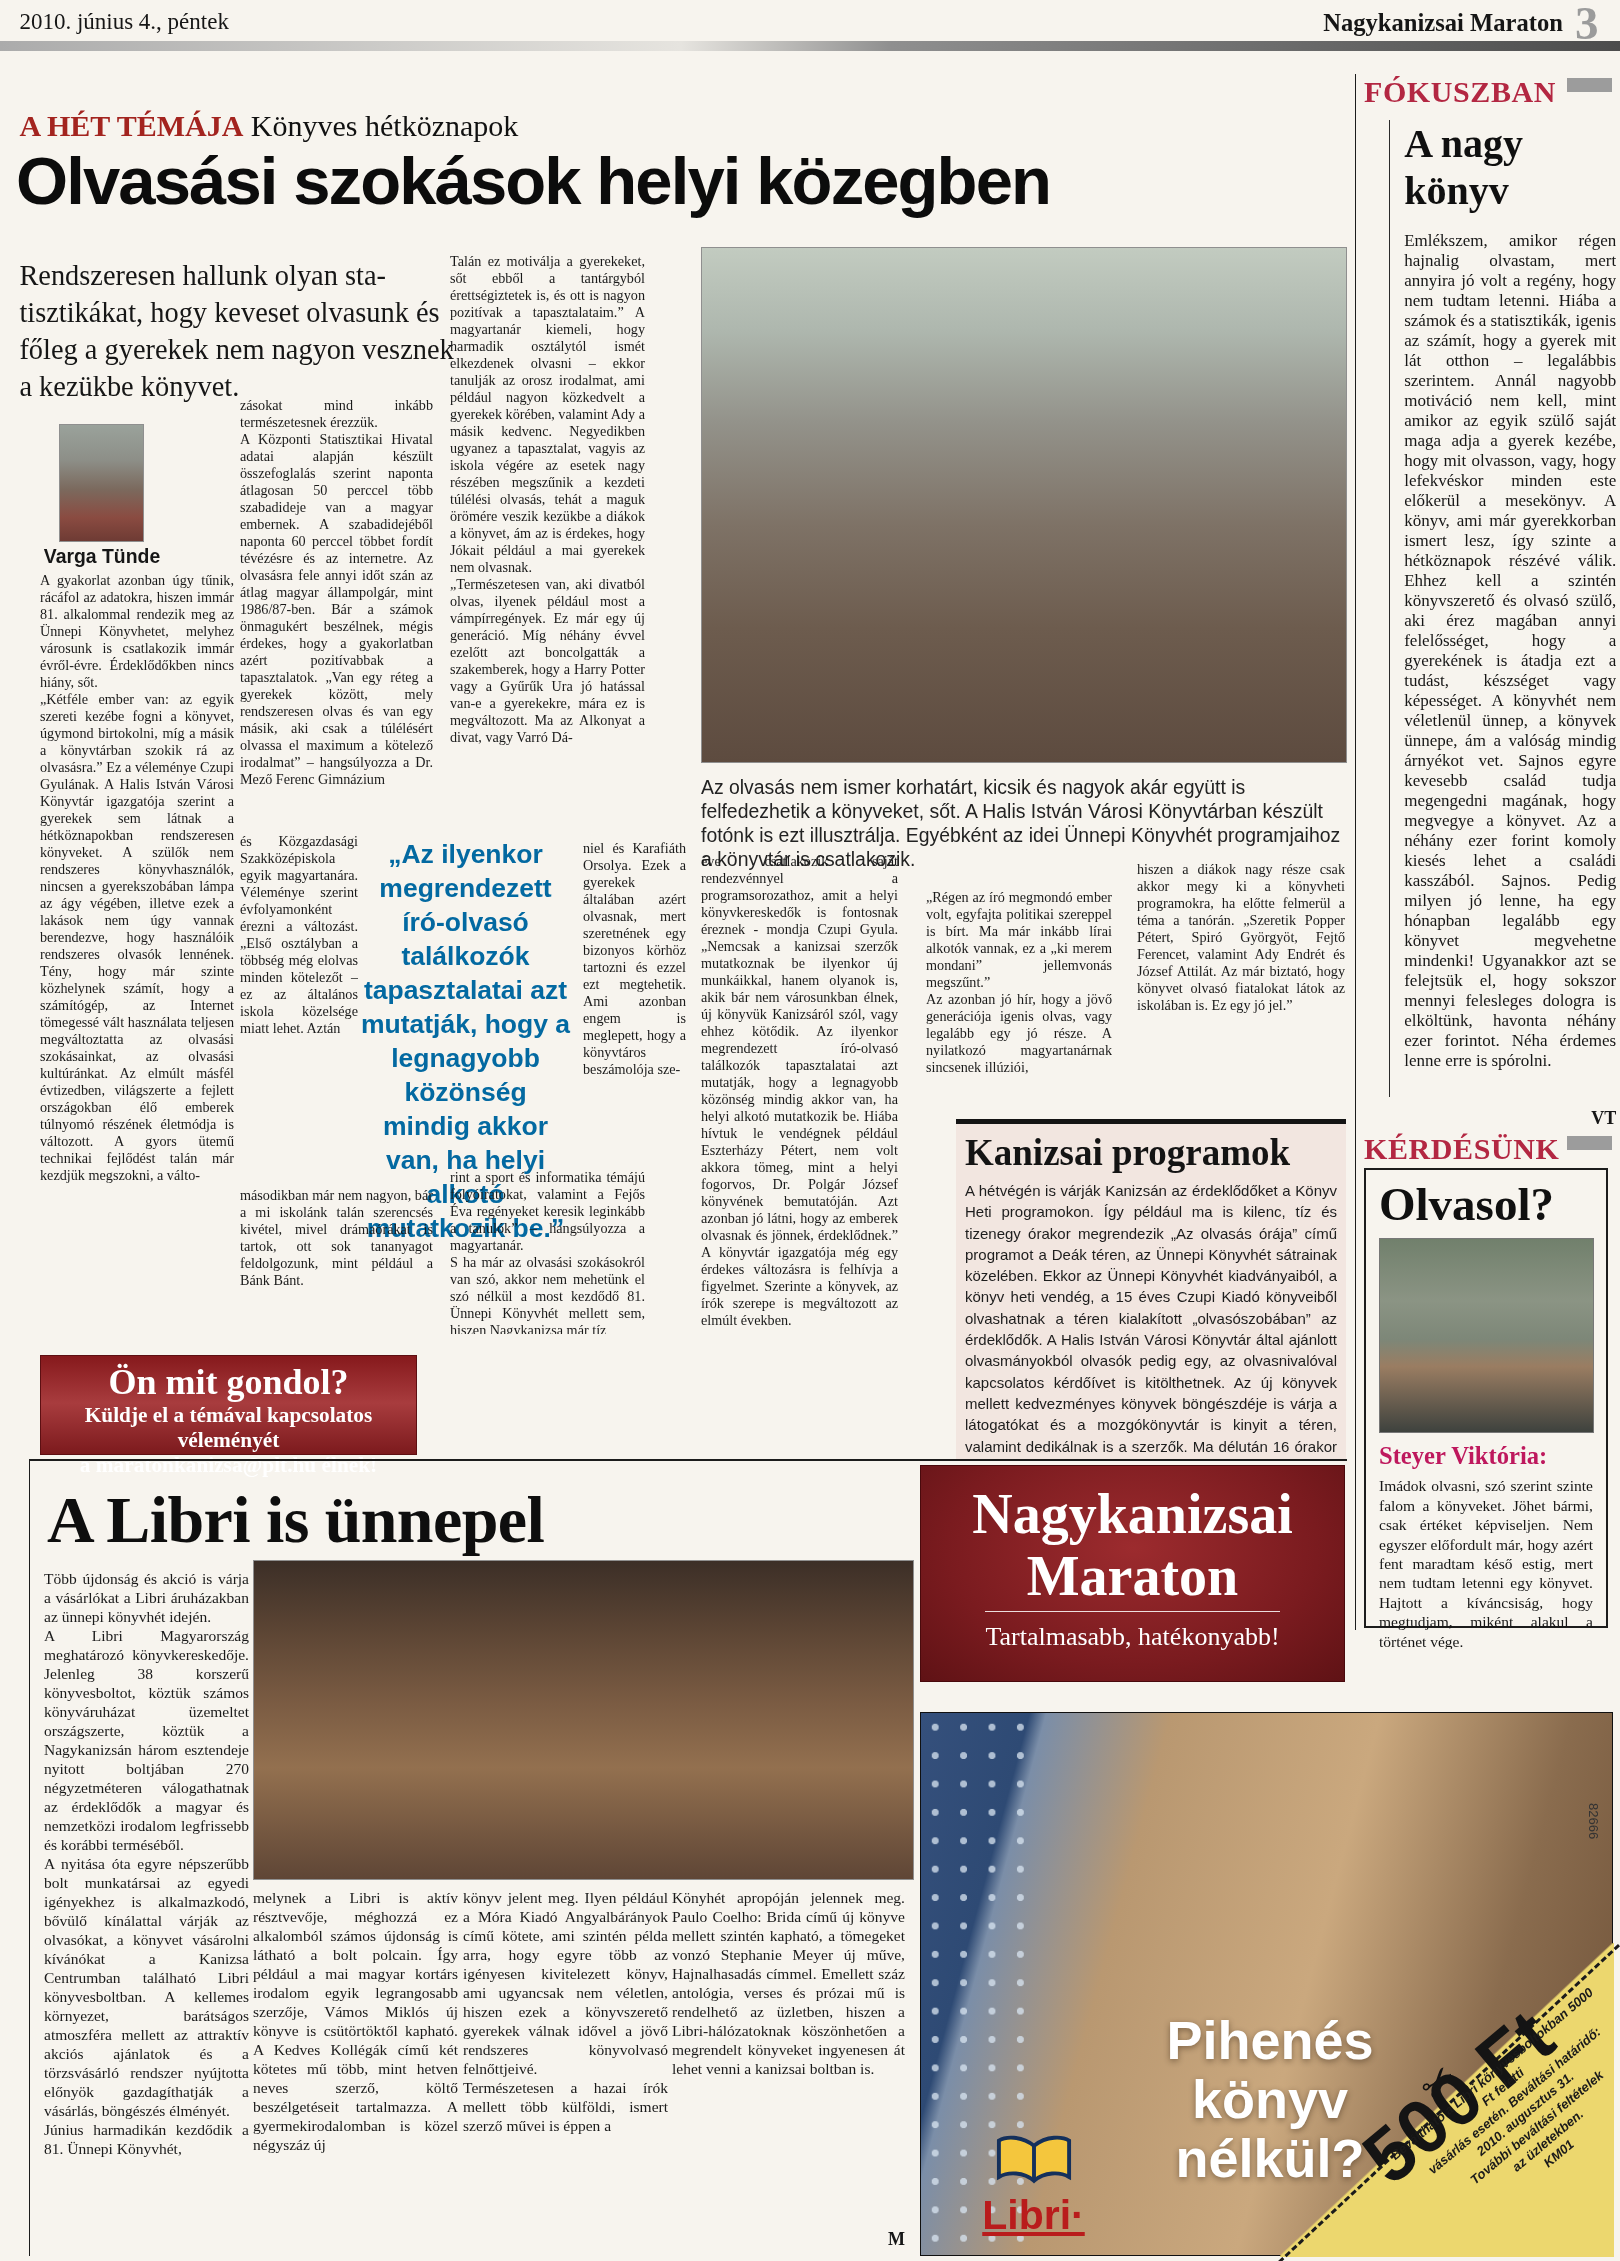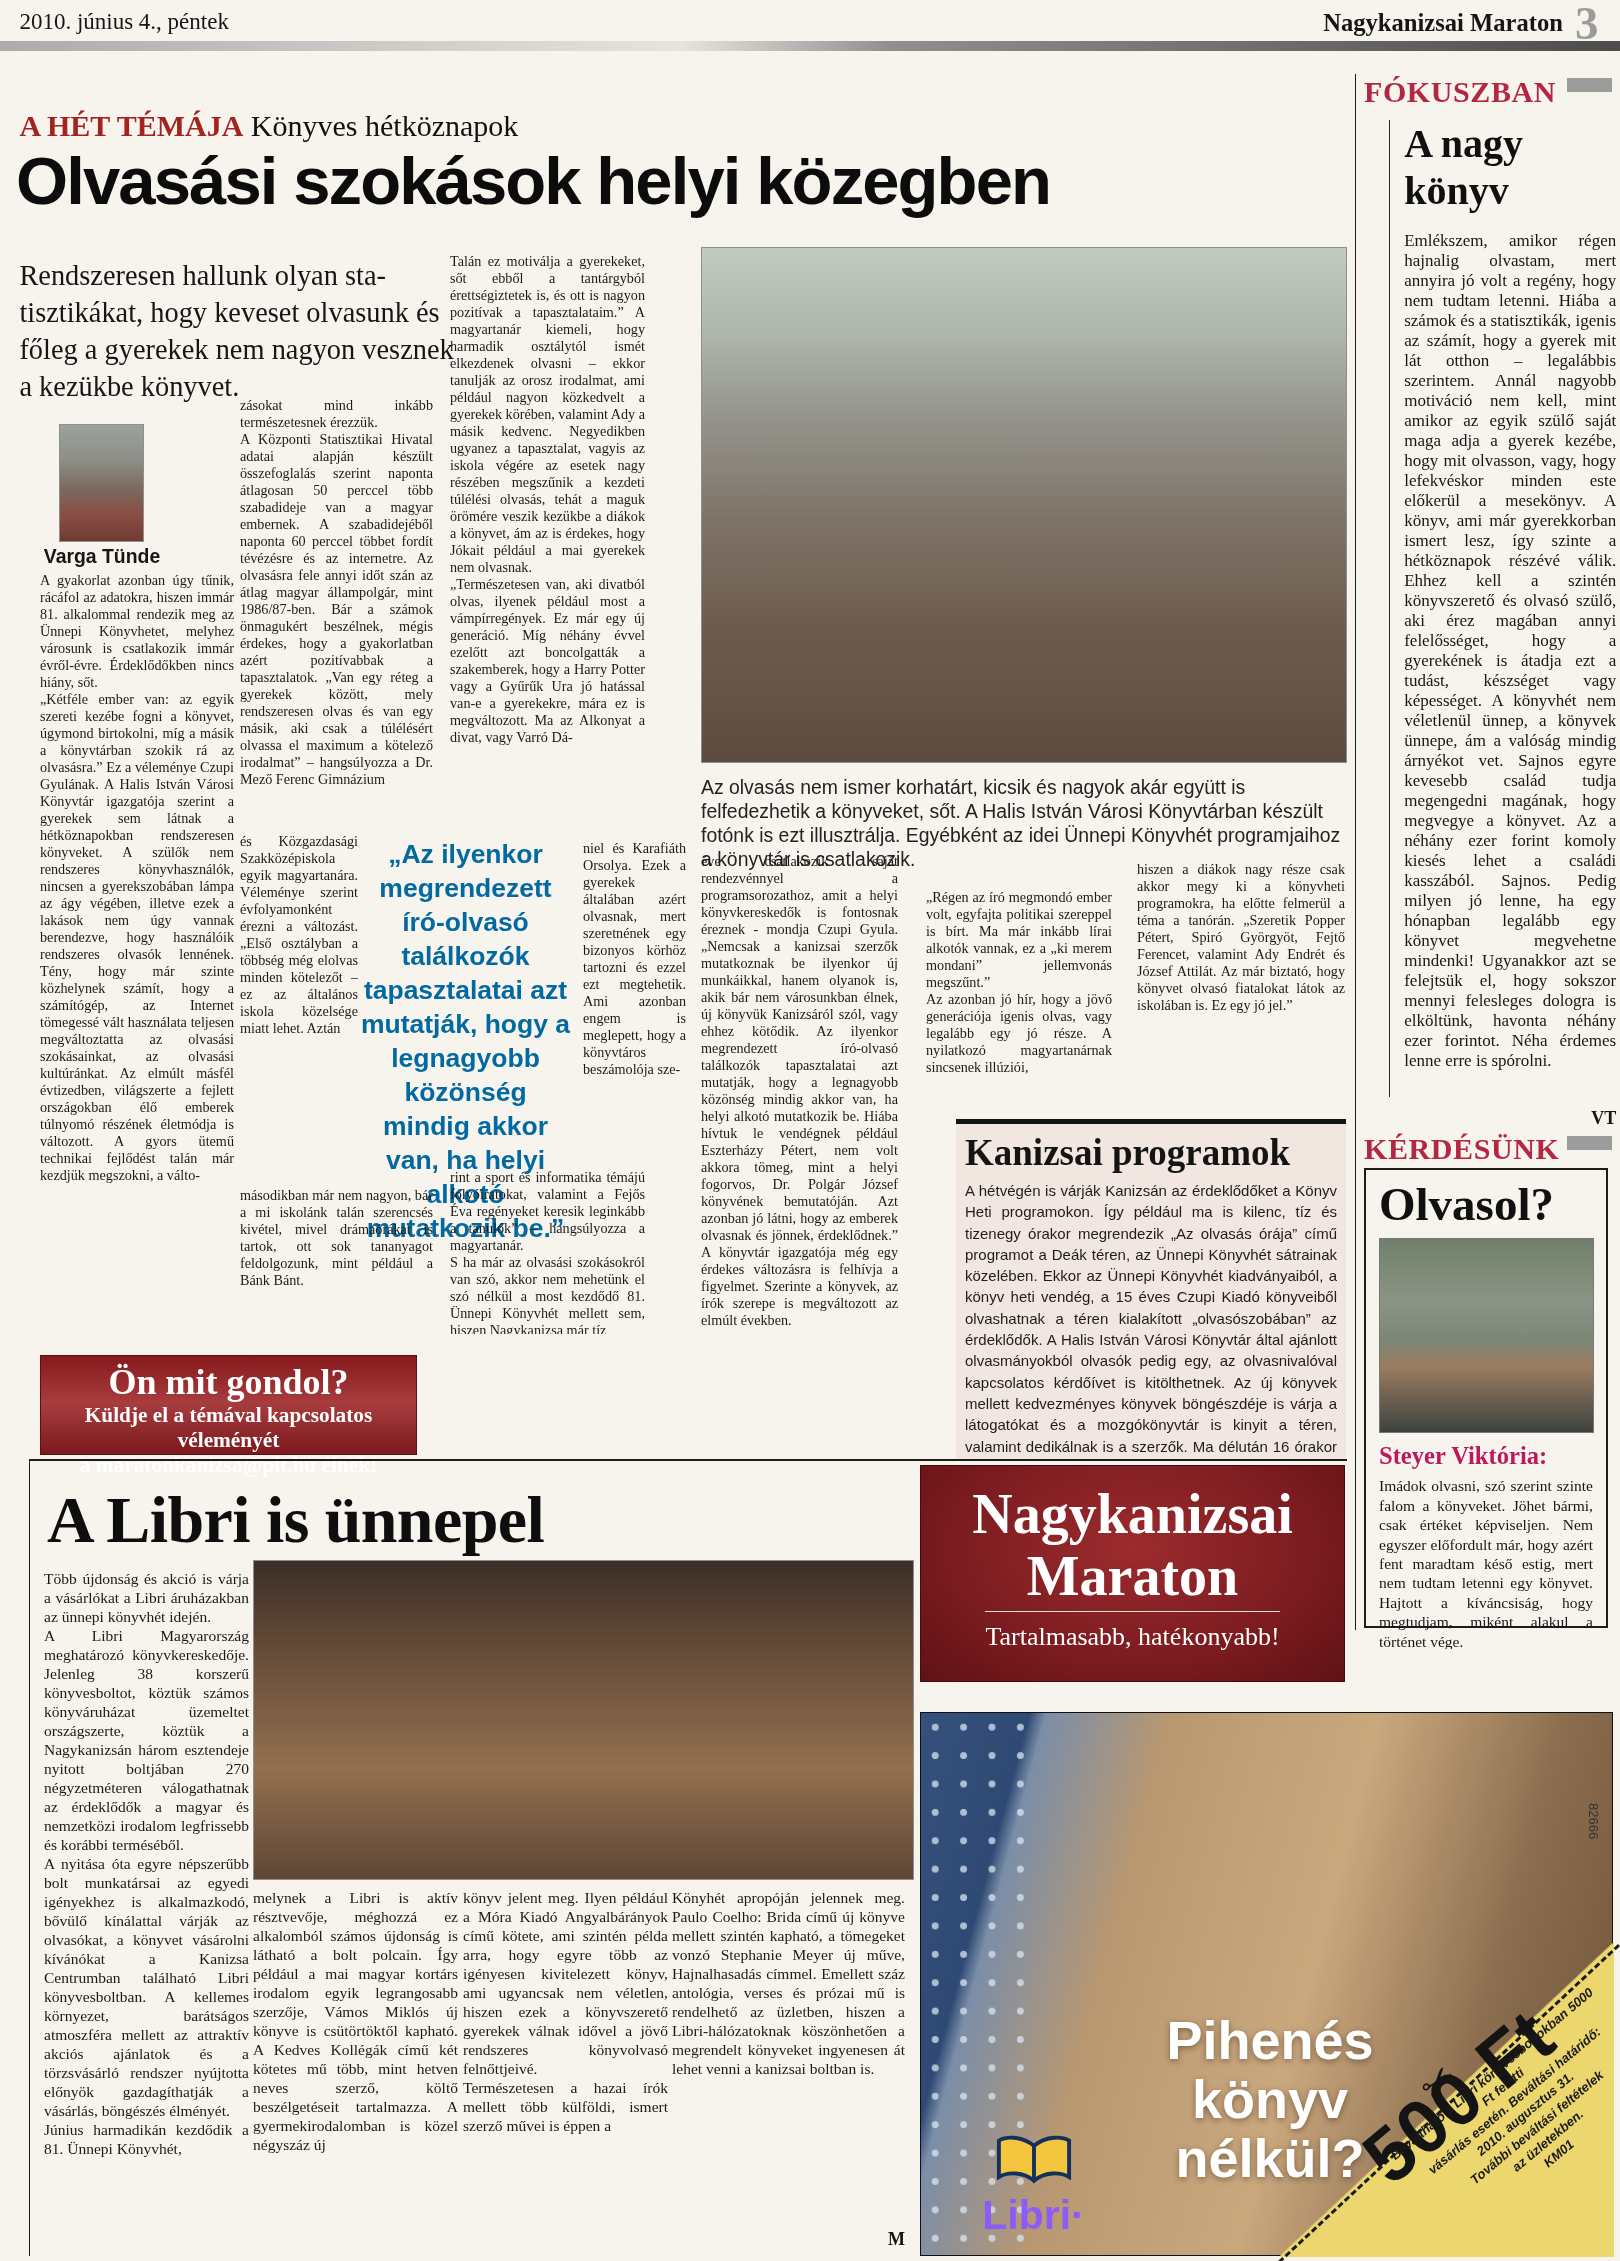--- a/index.html
+++ b/index.html
@@ -76,21 +76,21 @@
   .slogan{font-family:"Liberation Sans",sans-serif;font-weight:bold;font-size:54px;line-height:59px;
           color:#fff;text-align:center;text-shadow:0 1.9px 6.5px rgba(40,25,10,.45);}
   .coupon{background:linear-gradient(to bottom right,rgba(0,0,0,0) 49.6%,#ecd76e 50%);}
   .coupon-line{position:absolute;right:-3.9px;top:1.3px;width:465px;border-top:3.2px dashed #1b1b1b;
                transform-origin:100% 0;transform:rotate(-43deg);}
   .c500{font-family:"Liberation Sans",sans-serif;font-weight:bold;font-size:76px;color:#141414;
         transform:rotate(-40deg);text-align:center;}
   .cterms{font-family:"Liberation Sans",sans-serif;font-weight:bold;font-style:italic;font-size:13px;
           line-height:17.4px;color:#1a1a1a;transform:rotate(-40deg);text-align:center;}
   .scissors{font-size:40px;color:#111;transform:rotate(-50deg);}
-  .libri-logo-text{font-family:"Liberation Sans",sans-serif;font-weight:bold;font-size:41px;color:#8b5cf6;}
+  .libri-logo-text{font-family:"Liberation Sans",sans-serif;font-weight:bold;font-size:41px;color:#b91c1c;text-decoration:underline;}
 
   .ph{display:block;}
 </style>
 </head>
 <body>
 
 <div id="page">
 
   <div class="abs hdr-date" style="left:19.4px;top:9px;width:517px;">2010. június 4., péntek</div>
   <div class="abs hdr-pub" style="left:1066px;top:9px;width:497px;">Nagykanizsai Maraton</div>

